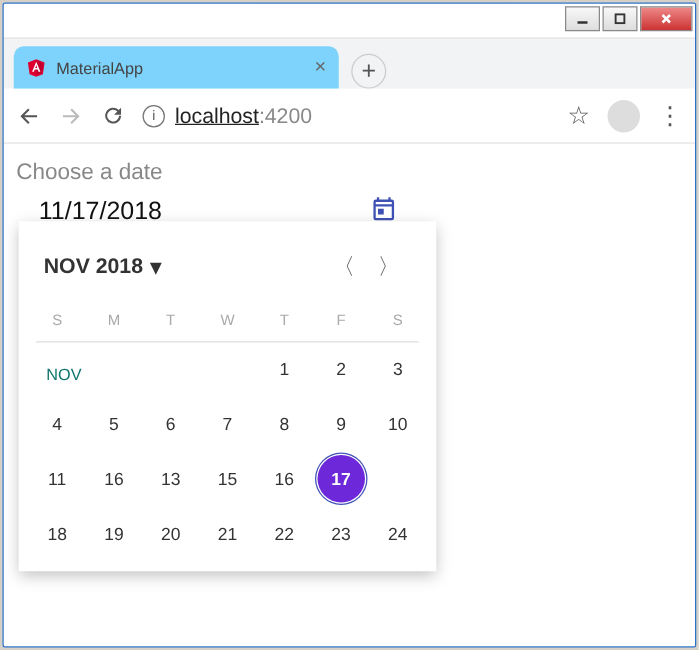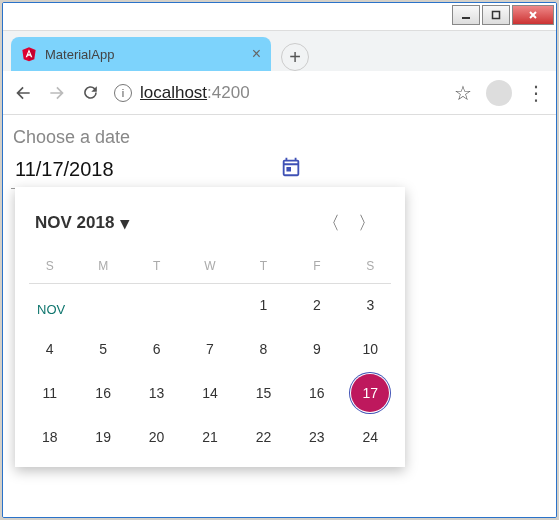--- a/index.html
+++ b/index.html
@@ -31,43 +31,43 @@
   .addrfield { flex:1; display:flex; align-items:center; gap:8px; }
   .url-host { font-size:17px; color:#222;text-decoration:underline; }
   .url-port { font-size:17px; color:#888; }
   .info-circle { width:18px; height:18px; border:1px solid #777; border-radius:50%; display:flex; align-items:center; justify-content:center; font-size:11px; color:#555; }
   .star { font-size:20px; color:#555; cursor:pointer; }
   .avatar { width:26px; height:26px; border-radius:50%; background:#ddd; }
   .kebab { font-size:20px; color:#555; cursor:pointer; }
   
   .content { flex:1; background:#fff; padding:12px 6px; position:relative; }
   .field-label { font-size:18px; color:#888; margin-left:4px; }
-  .date-input-row { display:flex; align-items:center; width:260px; border-bottom:1px solid #999; padding:4px 4px 6px; margin-top:4px; margin-left:2px; }
+  .date-input-row { display:flex; align-items:center; width:260px; border-bottom:1px solid #999; padding:4px 4px 6px; margin-top:4px; margin-left:18px; }
   .date-input { border:none; font-size:20px; color:#111; flex:1; outline:none; background:transparent; }
   .cal-toggle { color:#3f51b5; cursor:pointer; }
   
   .datepicker {
-    position:absolute; left:12px; top:72px; width:390px; background:#fff;
+    position:absolute; left:12px; top:62px; width:334px; background:#fff;
     box-shadow:0 4px 12px rgba(0,0,0,.25); padding:12px 8px 8px;
   }
   .dp-header { display:flex; align-items:center; padding:6px 12px 10px; }
   .period-btn { font-size:17px; font-weight:600; color:#333; display:flex; align-items:center; gap:6px; cursor:pointer; }
   .spacer { flex:1; }
   .navarrow { width:36px; height:36px; display:flex; align-items:center; justify-content:center; color:#666; cursor:pointer; font-size:18px; }
   
   .cal-grid { width:100%; }
   .dow-row, .week-row { display:grid; grid-template-columns:repeat(7,1fr); }
   .dow { text-align:center; font-size:12px; color:#aaa; padding:8px 0; }
   .dow-divider { border-bottom:1px solid #ddd; margin:2px 6px 8px; }
   .month-label { font-size:13px; color:#0f766e; padding:10px 0 10px 14px; }
   .cell { height:44px; display:flex; align-items:center; justify-content:center; font-size:14px; color:#333; cursor:pointer; }
   .cell.empty { cursor:default; }
   .cell.selected .pill {
-    width:38px; height:38px; border-radius:50%; background:#be185d; color:#fff;
-    display:flex; align-items:center; justify-content:center; font-weight:400;
+    width:38px; height:38px; border-radius:50%; background:#6d28d9; color:#fff;
+    display:flex; align-items:center; justify-content:center; font-weight:700;
     box-shadow:0 0 0 1px #fff, 0 0 0 2px #3f51b5;
   }
 </style>
 </head>
 <body>
 
 <div class="window">
 
   <div class="titlebar">
     <div class="winbtn">
@@ -178,21 +178,20 @@
               <div class="cell">6</div>
               <div class="cell">7</div>
               <div class="cell">8</div>
               <div class="cell">9</div>
               <div class="cell">10</div>
             </div>
             <div class="week-row">
               <div class="cell">11</div>
               <div class="cell">16</div>
               <div class="cell">13</div>
-              <div class="cell">14</div>
               <div class="cell">15</div>
               <div class="cell">16</div>
               <div class="cell selected">
                 <div class="pill">17</div>
               </div>
             </div>
             <div class="week-row">
               <div class="cell">18</div>
               <div class="cell">19</div>
               <div class="cell">20</div>

